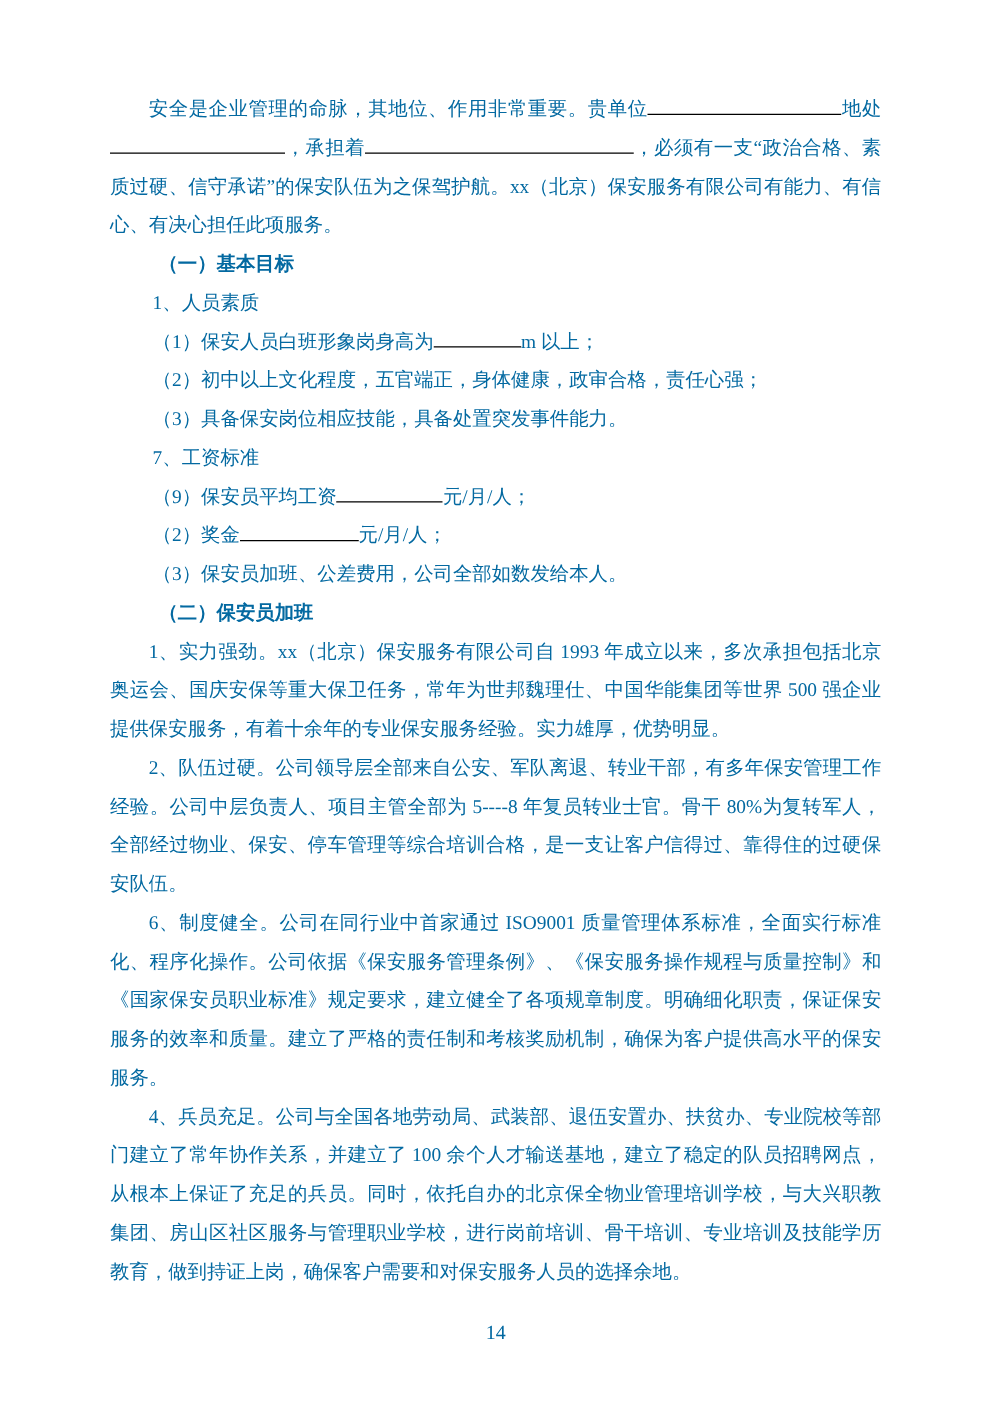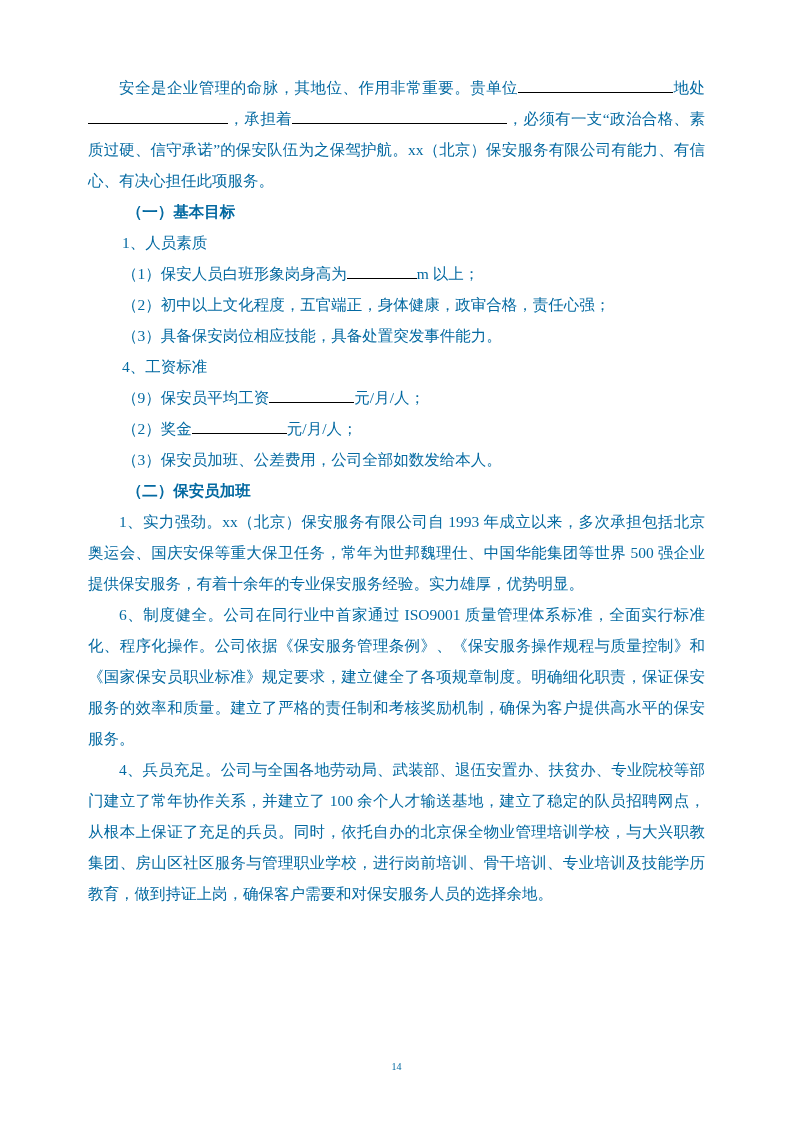--- a/index.html
+++ b/index.html
@@ -46,53 +46,54 @@
   .b-duty { width: 215px; }
   .b-height { width: 70px; }
   .b-wage { width: 85px; }
   .b-bonus { width: 95px; }
   .page-number {
     position: absolute;
     bottom: 46px;
     left: 0;
     width: 100%;
     text-align: center;
-    font-size: 10px;
+    font-size: 16px;
     line-height: 18px;
   }
 </style>
 </head>
 <body>
 
 <div class="page">
 
   <p class="para"><span>安全是企业管理的命脉，其地位、作用非常重要。贵单位</span><span class="blank b-unit"></span><span>地处</span><span class="blank b-loc"></span><span>，承担着</span><span class="blank b-duty"></span><span>，必须有一支“政治合格、素质过硬、信守承诺”的保安队伍为之保驾护航。xx（北京）保安服务有限公司有能力、有信心、有决心担任此项服务。</span></p>
 
   <p class="para heading">（一）基本目标</p>
 
   <p class="para item">1、人员素质</p>
 
   <p class="para item"><span>（1）保安人员白班形象岗身高为</span><span class="blank b-height"></span><span>m 以上；</span></p>
 
   <p class="para item">（2）初中以上文化程度，五官端正，身体健康，政审合格，责任心强；</p>
 
   <p class="para item">（3）具备保安岗位相应技能，具备处置突发事件能力。</p>
 
-  <p class="para item">4、工资标准</p>
+  <p class="para item">7、工资标准</p>
 
   <p class="para item"><span>（9）保安员平均工资</span><span class="blank b-wage"></span><span>元/月/人；</span></p>
 
   <p class="para item"><span>（2）奖金</span><span class="blank b-bonus"></span><span>元/月/人；</span></p>
 
   <p class="para item">（3）保安员加班、公差费用，公司全部如数发给本人。</p>
 
   <p class="para heading">（二）保安员加班</p>
 
   <p class="para">1、实力强劲。xx（北京）保安服务有限公司自 1993 年成立以来，多次承担包括北京奥运会、国庆安保等重大保卫任务，常年为世邦魏理仕、中国华能集团等世界 500 强企业提供保安服务，有着十余年的专业保安服务经验。实力雄厚，优势明显。</p>
 
+  <p class="para">2、队伍过硬。公司领导层全部来自公安、军队离退、转业干部，有多年保安管理工作经验。公司中层负责人、项目主管全部为 5----8 年复员转业士官。骨干 80%为复转军人，全部经过物业、保安、停车管理等综合培训合格，是一支让客户信得过、靠得住的过硬保安队伍。</p>
 
   <p class="para">6、制度健全。公司在同行业中首家通过 ISO9001 质量管理体系标准，全面实行标准化、程序化操作。公司依据《保安服务管理条例》、《保安服务操作规程与质量控制》和《国家保安员职业标准》规定要求，建立健全了各项规章制度。明确细化职责，保证保安服务的效率和质量。建立了严格的责任制和考核奖励机制，确保为客户提供高水平的保安服务。</p>
 
   <p class="para">4、兵员充足。公司与全国各地劳动局、武装部、退伍安置办、扶贫办、专业院校等部门建立了常年协作关系，并建立了 100 余个人才输送基地，建立了稳定的队员招聘网点，从根本上保证了充足的兵员。同时，依托自办的北京保全物业管理培训学校，与大兴职教集团、房山区社区服务与管理职业学校，进行岗前培训、骨干培训、专业培训及技能学历教育，做到持证上岗，确保客户需要和对保安服务人员的选择余地。</p>
 
   <div class="page-number">14</div>
 
 </div>
 
 </body></html>

